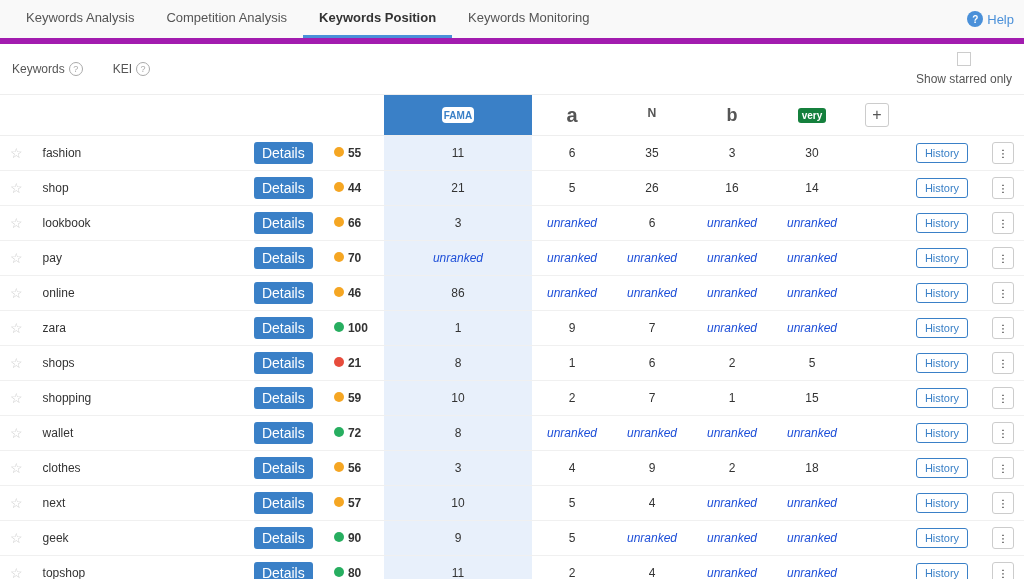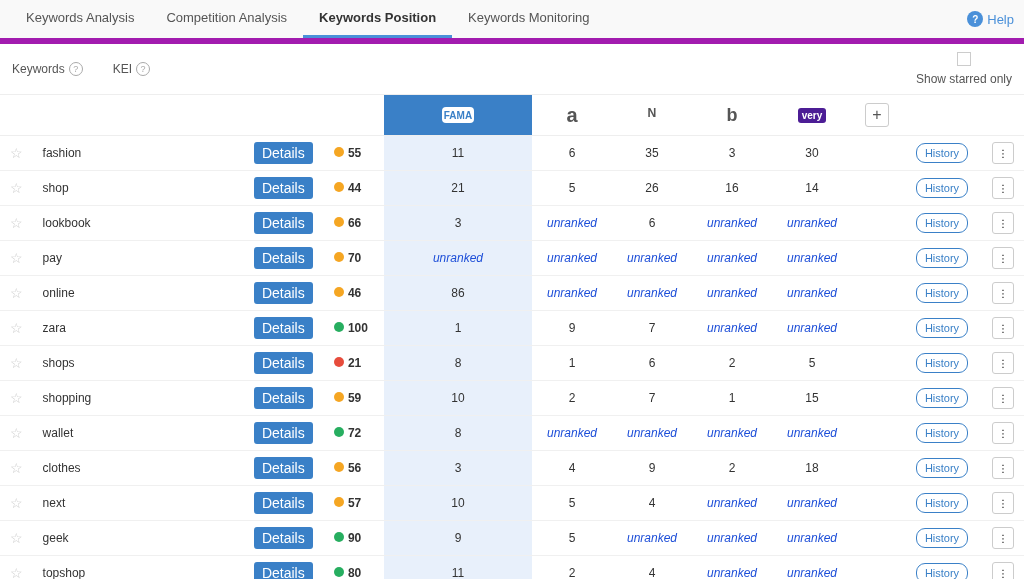--- a/index.html
+++ b/index.html
@@ -50,21 +50,21 @@
     .col-action { width: 30px; text-align: center; }
 
     .star { color: #ccc; cursor: pointer; font-size: 14px; }
 
     .details-btn {
       background: #3a80c7; color: #fff; border: none; padding: 3px 8px;
       border-radius: 3px; cursor: pointer; font-size: 14px;
     }
     .history-btn {
       background: #fff; color: #3a80c7; border: 1px solid #3a80c7; padding: 3px 8px;
-      border-radius: 9px; cursor: pointer; font-size: 11px;
+      border-radius: 3px; cursor: pointer; font-size: 11px;
     }
     .action-btn {
       background: #fff; border: 1px solid #ccc; width: 22px; height: 22px;
       border-radius: 3px; cursor: pointer; font-size: 10px; display: flex; align-items: center; justify-content: center;
     }
 
     .dot { width: 10px; height: 10px; border-radius: 50%; display: inline-block; margin-right: 4px; }
     .dot-orange { background: #f5a623; }
     .dot-red { background: #e74c3c; }
     .dot-green { background: #27ae60; }
@@ -78,21 +78,21 @@
     }
     .th-fama-icon {
       display: inline-flex; align-items: center; justify-content: center;
       background: #fff; border-radius: 4px; width: 32px; height: 16px;
       font-size: 10px; color: #3a80c7; font-weight: bold;
     }
     .th-a { font-size: 20px; font-weight: bold; color: #555; text-align: center; }
     .th-n { font-size: 18px; font-weight: bold; color: #555; text-align: center; }
     .th-b { font-size: 18px; font-weight: bold; color: #555; text-align: center; }
     .th-very { display: flex; align-items: center; justify-content: center; }
-    .very-badge { background: #4c1d95; color: #fff; font-size: 10px; font-weight: bold; padding: 2px 4px; border-radius: 3px; }
+    .very-badge { background: #15803d; color: #fff; font-size: 10px; font-weight: bold; padding: 2px 4px; border-radius: 3px; }
     .th-plus { font-size: 16px; color: #555; border: 1px solid #ccc; border-radius: 3px; width: 24px; height: 24px; display: inline-flex; align-items: center; justify-content: center; cursor: pointer; }
 
     .info-circle { display: inline-flex; align-items: center; justify-content: center; width: 14px; height: 14px; border-radius: 50%; border: 1px solid #aaa; color: #aaa; font-size: 9px; cursor: pointer; }
   </style>
 </head>
 <body>
 
 <div class="tab-bar">
   <div id="tab-keywords-analysis" class="tab">Keywords Analysis</div>
   <div id="tab-competition-analysis" class="tab">Competition Analysis</div>

